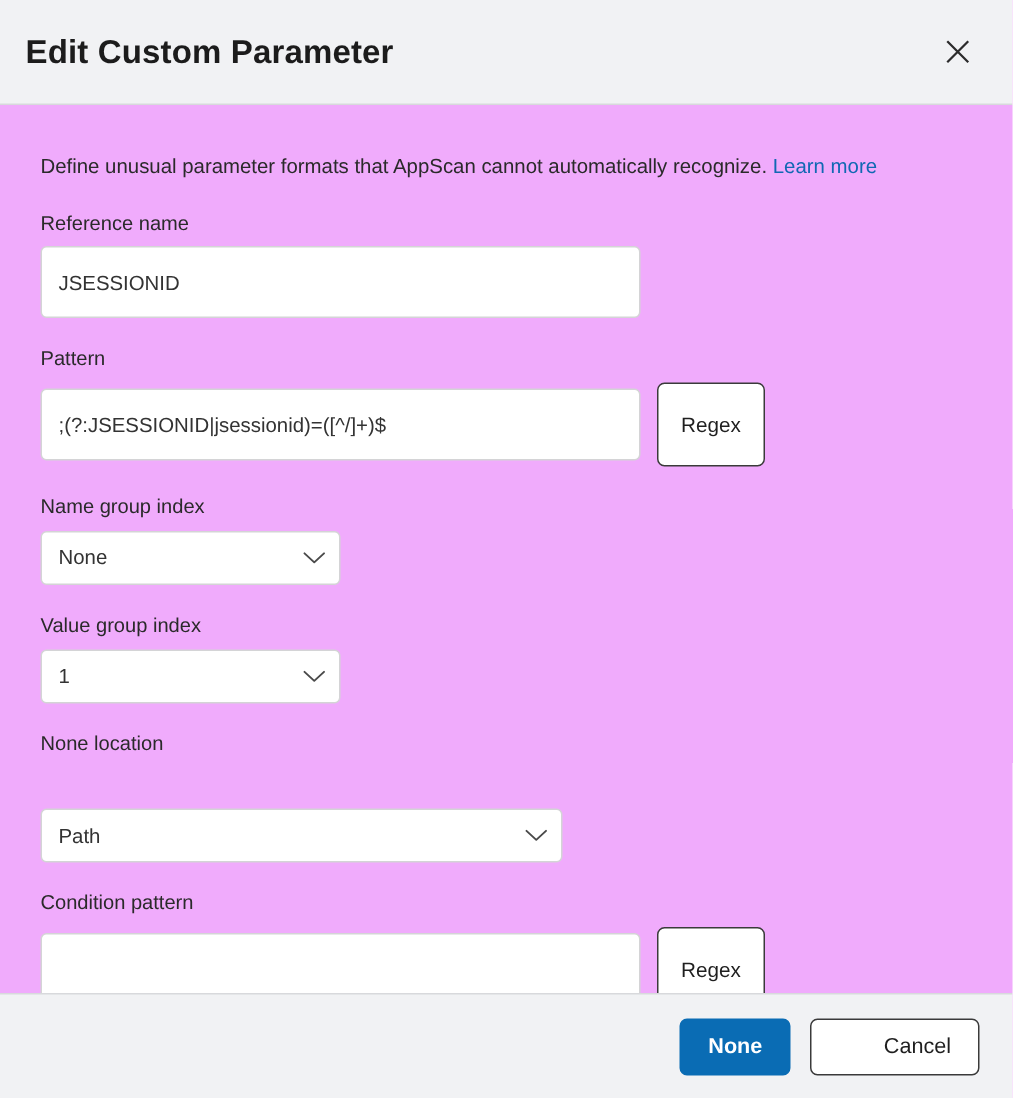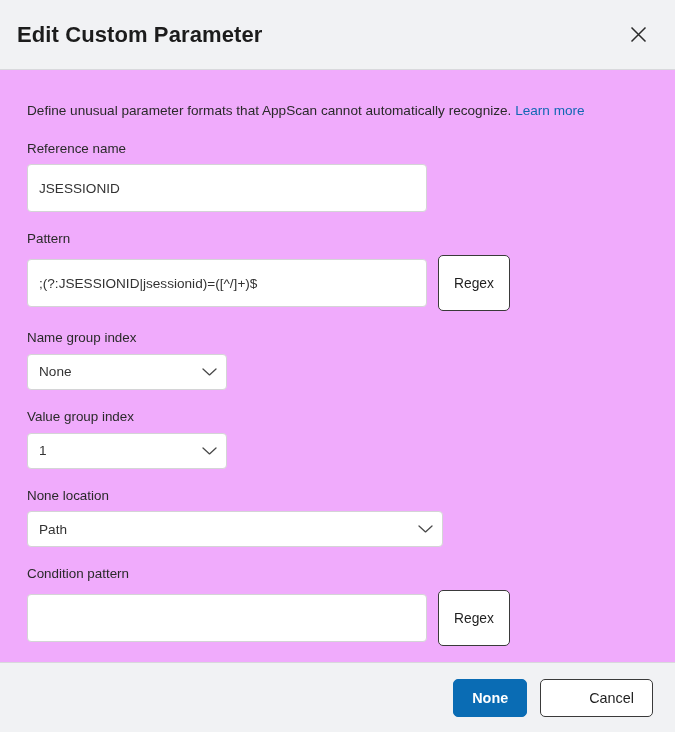--- a/index.html
+++ b/index.html
@@ -126,21 +126,21 @@
     cursor: pointer;
     padding: 0 14px;
   }
 
   
   .select-wrap {
     position: relative;
     display: inline-block;
   }
   .select-wrap.narrow { width: 200px; }
-  .select-wrap.wide { width: 416px; }
+  .select-wrap.wide { width: 348px; margin-top: 28px; }
 
   .select-box {
     width: 100%;
     height: 36px;
     box-sizing: border-box;
     border: 1px solid #d4d4d6;
     border-radius: 4px;
     background: #ffffff;
     padding: 0 32px 0 11px;
     font-family: "Liberation Sans", sans-serif;

